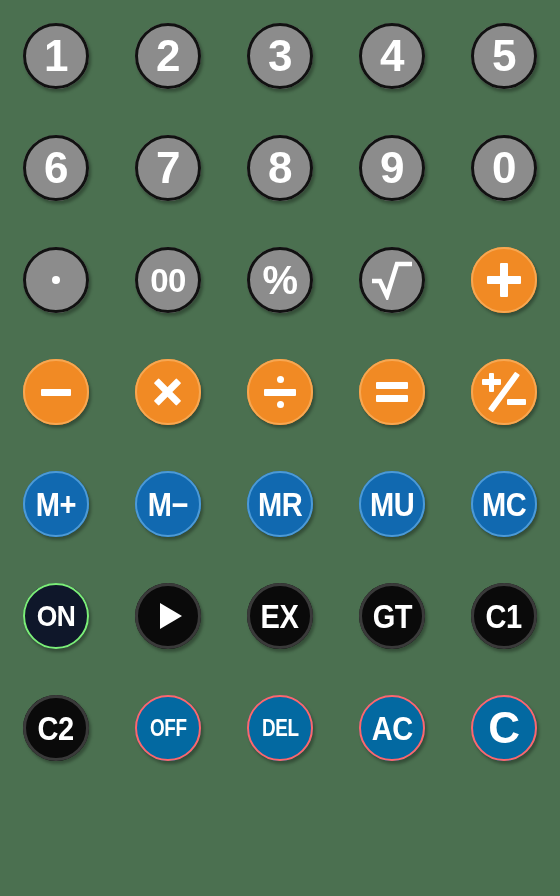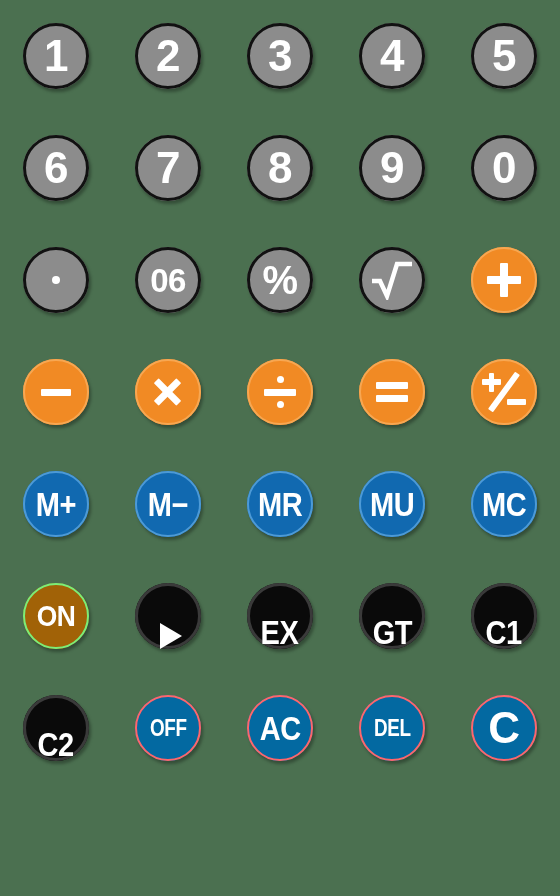--- a/index.html
+++ b/index.html
@@ -68,24 +68,24 @@
   
   .v-gray  { background: #8c8c8c; }
   .v-gray  .ring { border: 3.5px solid #111111; }
 
   .v-orange{ background: #f18a24; }
   .v-orange .ring { border: 2px solid #f7a752; }
 
   .v-blue  { background: #1169b0; }
   .v-blue  .ring { border: 2.5px solid #4d9ad6; }
 
-  .v-green { background: #a16207; }
+  .v-green { background: #0f172a; }
   .v-green .ring { border: 2.5px solid #7bee78; }
 
-  .v-black { background: #0a0a0a; align-items: flex-end; }
+  .v-black { background: #0a0a0a; }
   .v-black .ring { border: 3px solid #3a3a3a; }
 
   .v-red   { background: #0369a1; }
   .v-red   .ring { border: 2.5px solid #fe666b; }
 
   
   .t-digit  { font-size: 44px; font-weight: bold; }
   .t-two    { font-size: 33px; font-weight: bold; letter-spacing: -1.5px; }
   .t-three  { font-size: 23px; font-weight: bold; letter-spacing: -1px; }
   .t-pct    { font-size: 40px; font-weight: bold; }
@@ -249,21 +249,21 @@
     </div>
     <div class="cell">
       <div class="sticker v-gray">
         <span class="ring"></span>
         <span class="dot-glyph"></span>
       </div>
     </div>
     <div class="cell">
       <div class="sticker v-gray">
         <span class="ring"></span>
-        <span class="label t-two ">06</span>
+        <span class="label t-two ">00</span>
       </div>
     </div>
     <div class="cell">
       <div class="sticker v-gray">
         <span class="ring"></span>
         <span class="label t-pct ">%</span>
       </div>
     </div>
     <div class="cell">
       <div class="sticker v-gray">
@@ -397,28 +397,28 @@
     </div>
     <div class="cell">
       <div class="sticker v-red">
         <span class="ring"></span>
         <span class="label t-three cond3">OFF</span>
       </div>
     </div>
     <div class="cell">
       <div class="sticker v-red">
         <span class="ring"></span>
+        <span class="label t-three cond3">DEL</span>
+      </div>
+    </div>
+    <div class="cell">
+      <div class="sticker v-red">
+        <span class="ring"></span>
         <span class="label t-two cond2">AC</span>
       </div>
     </div>
     <div class="cell">
       <div class="sticker v-red">
         <span class="ring"></span>
-        <span class="label t-three cond3">DEL</span>
-      </div>
-    </div>
-    <div class="cell">
-      <div class="sticker v-red">
-        <span class="ring"></span>
         <span class="label t-digit ">C</span>
       </div>
     </div>
   </div>
 
 </body></html>

